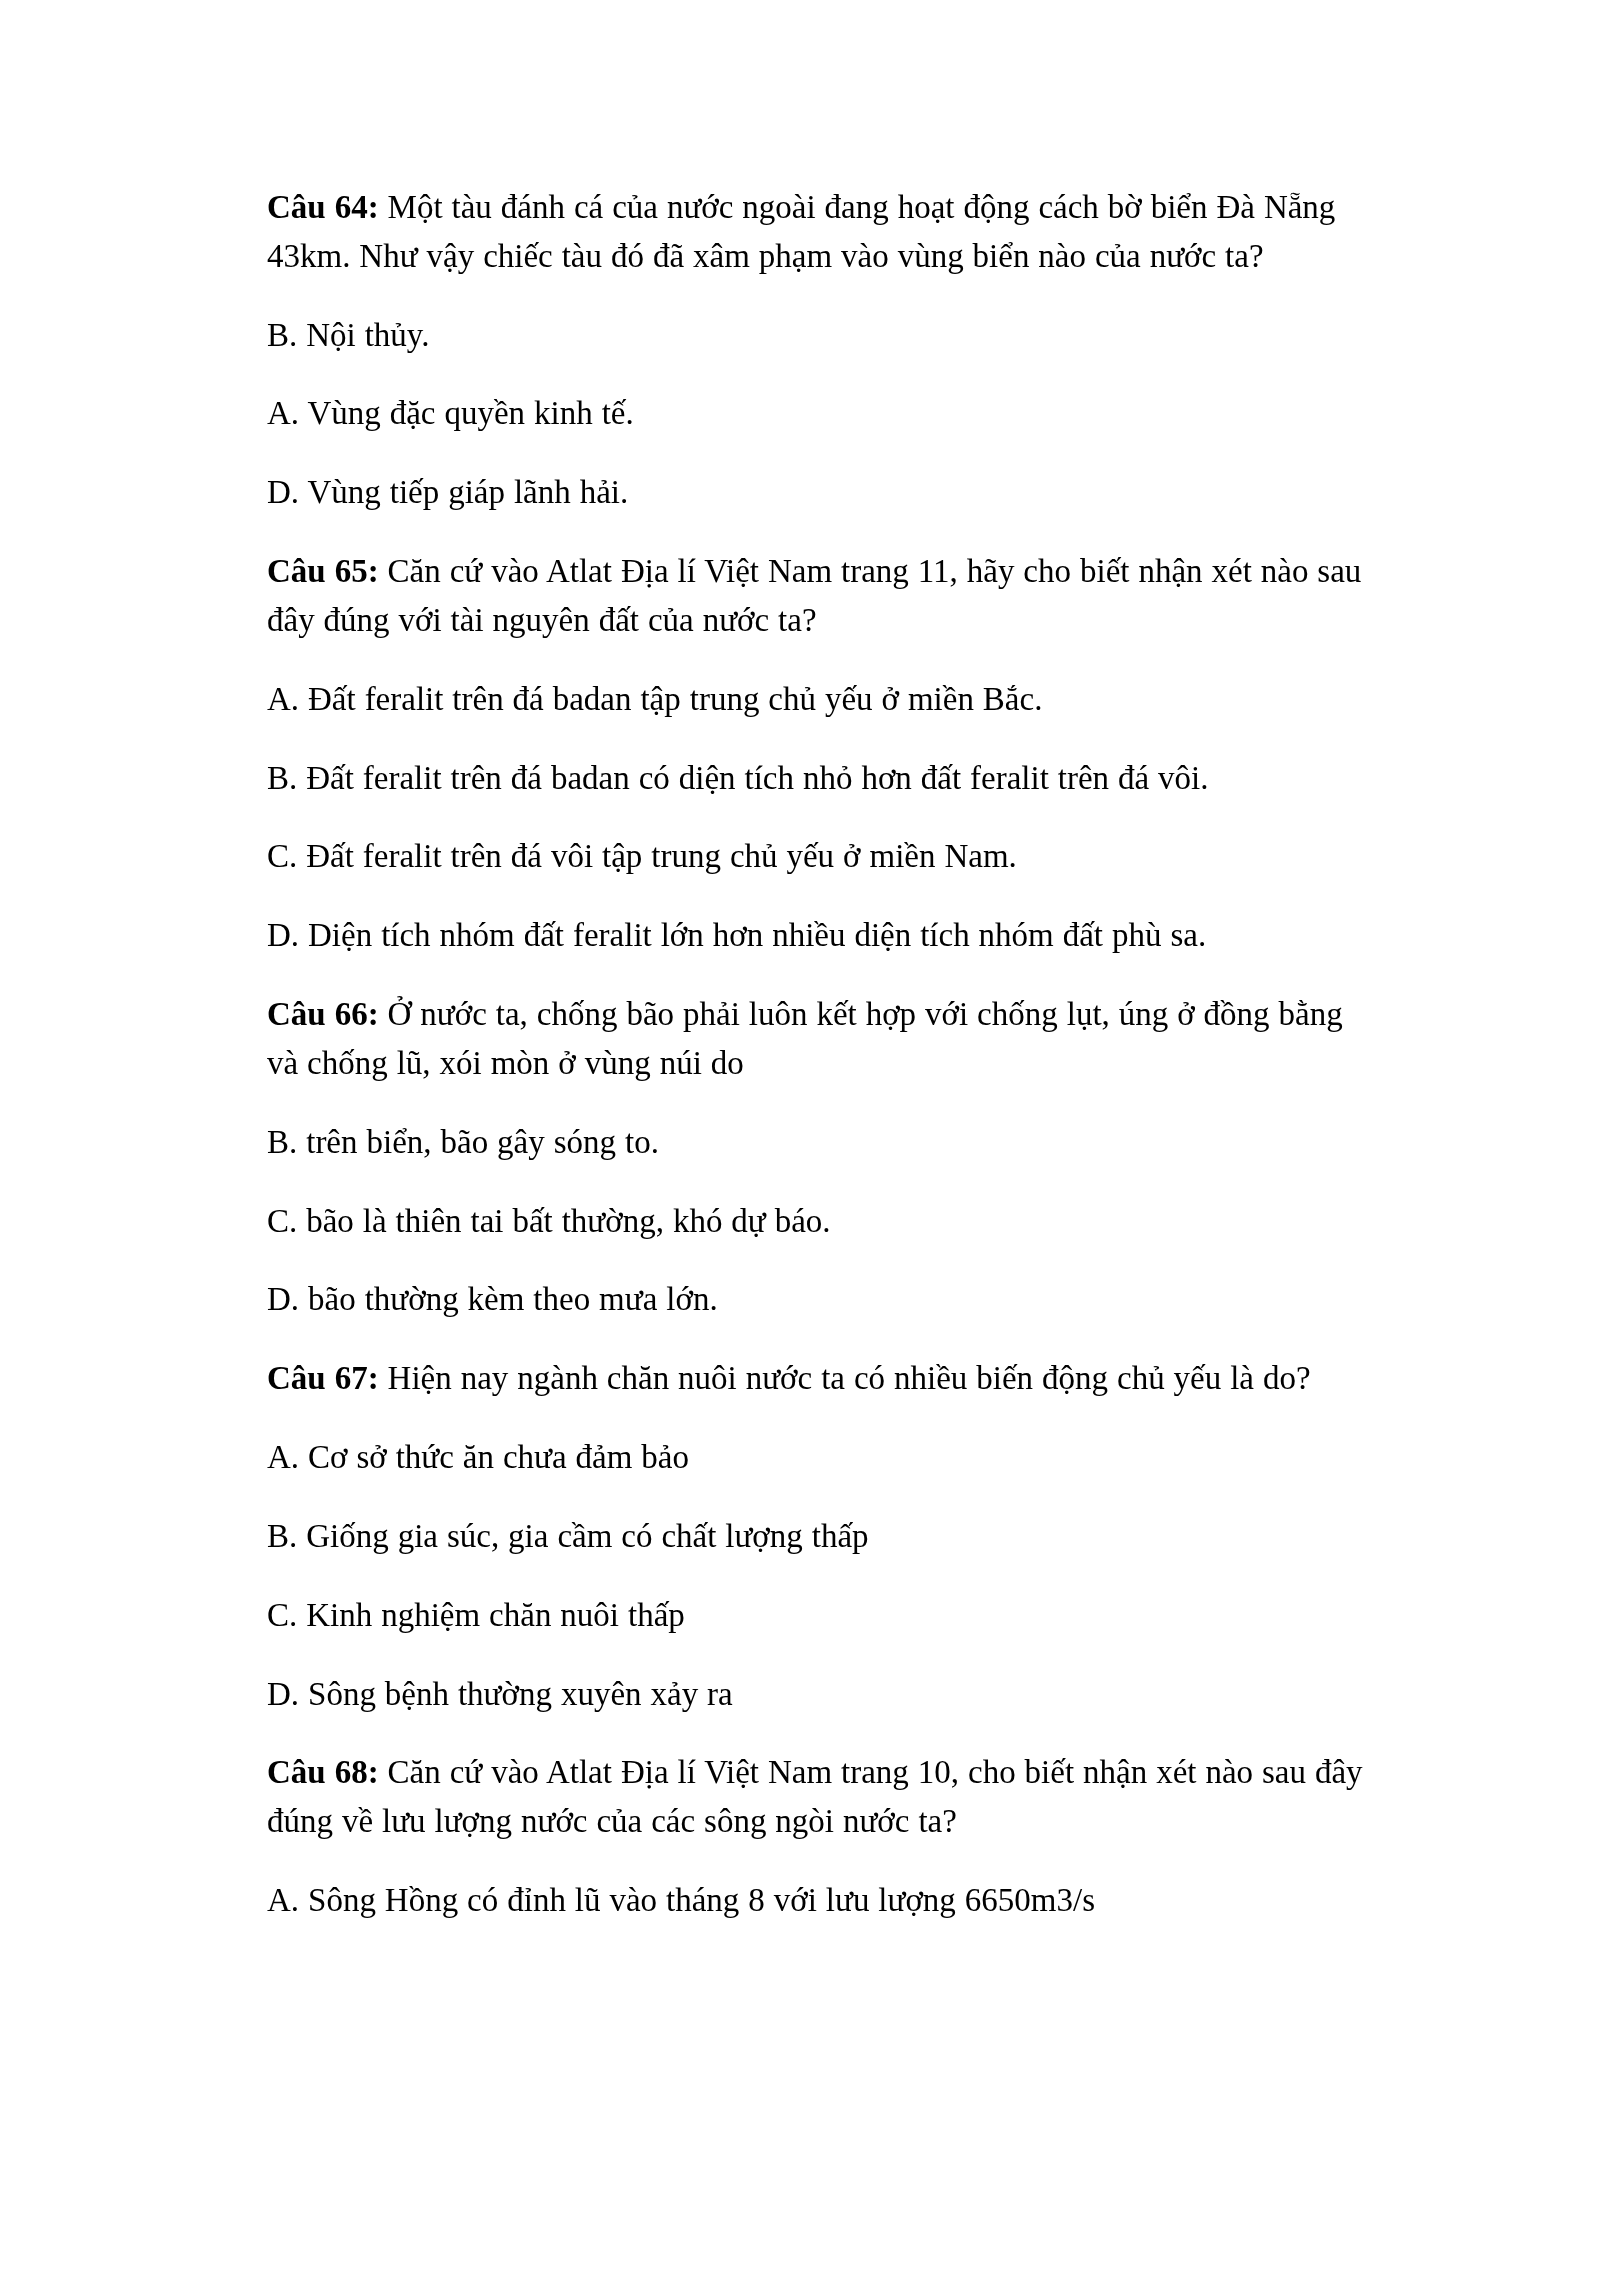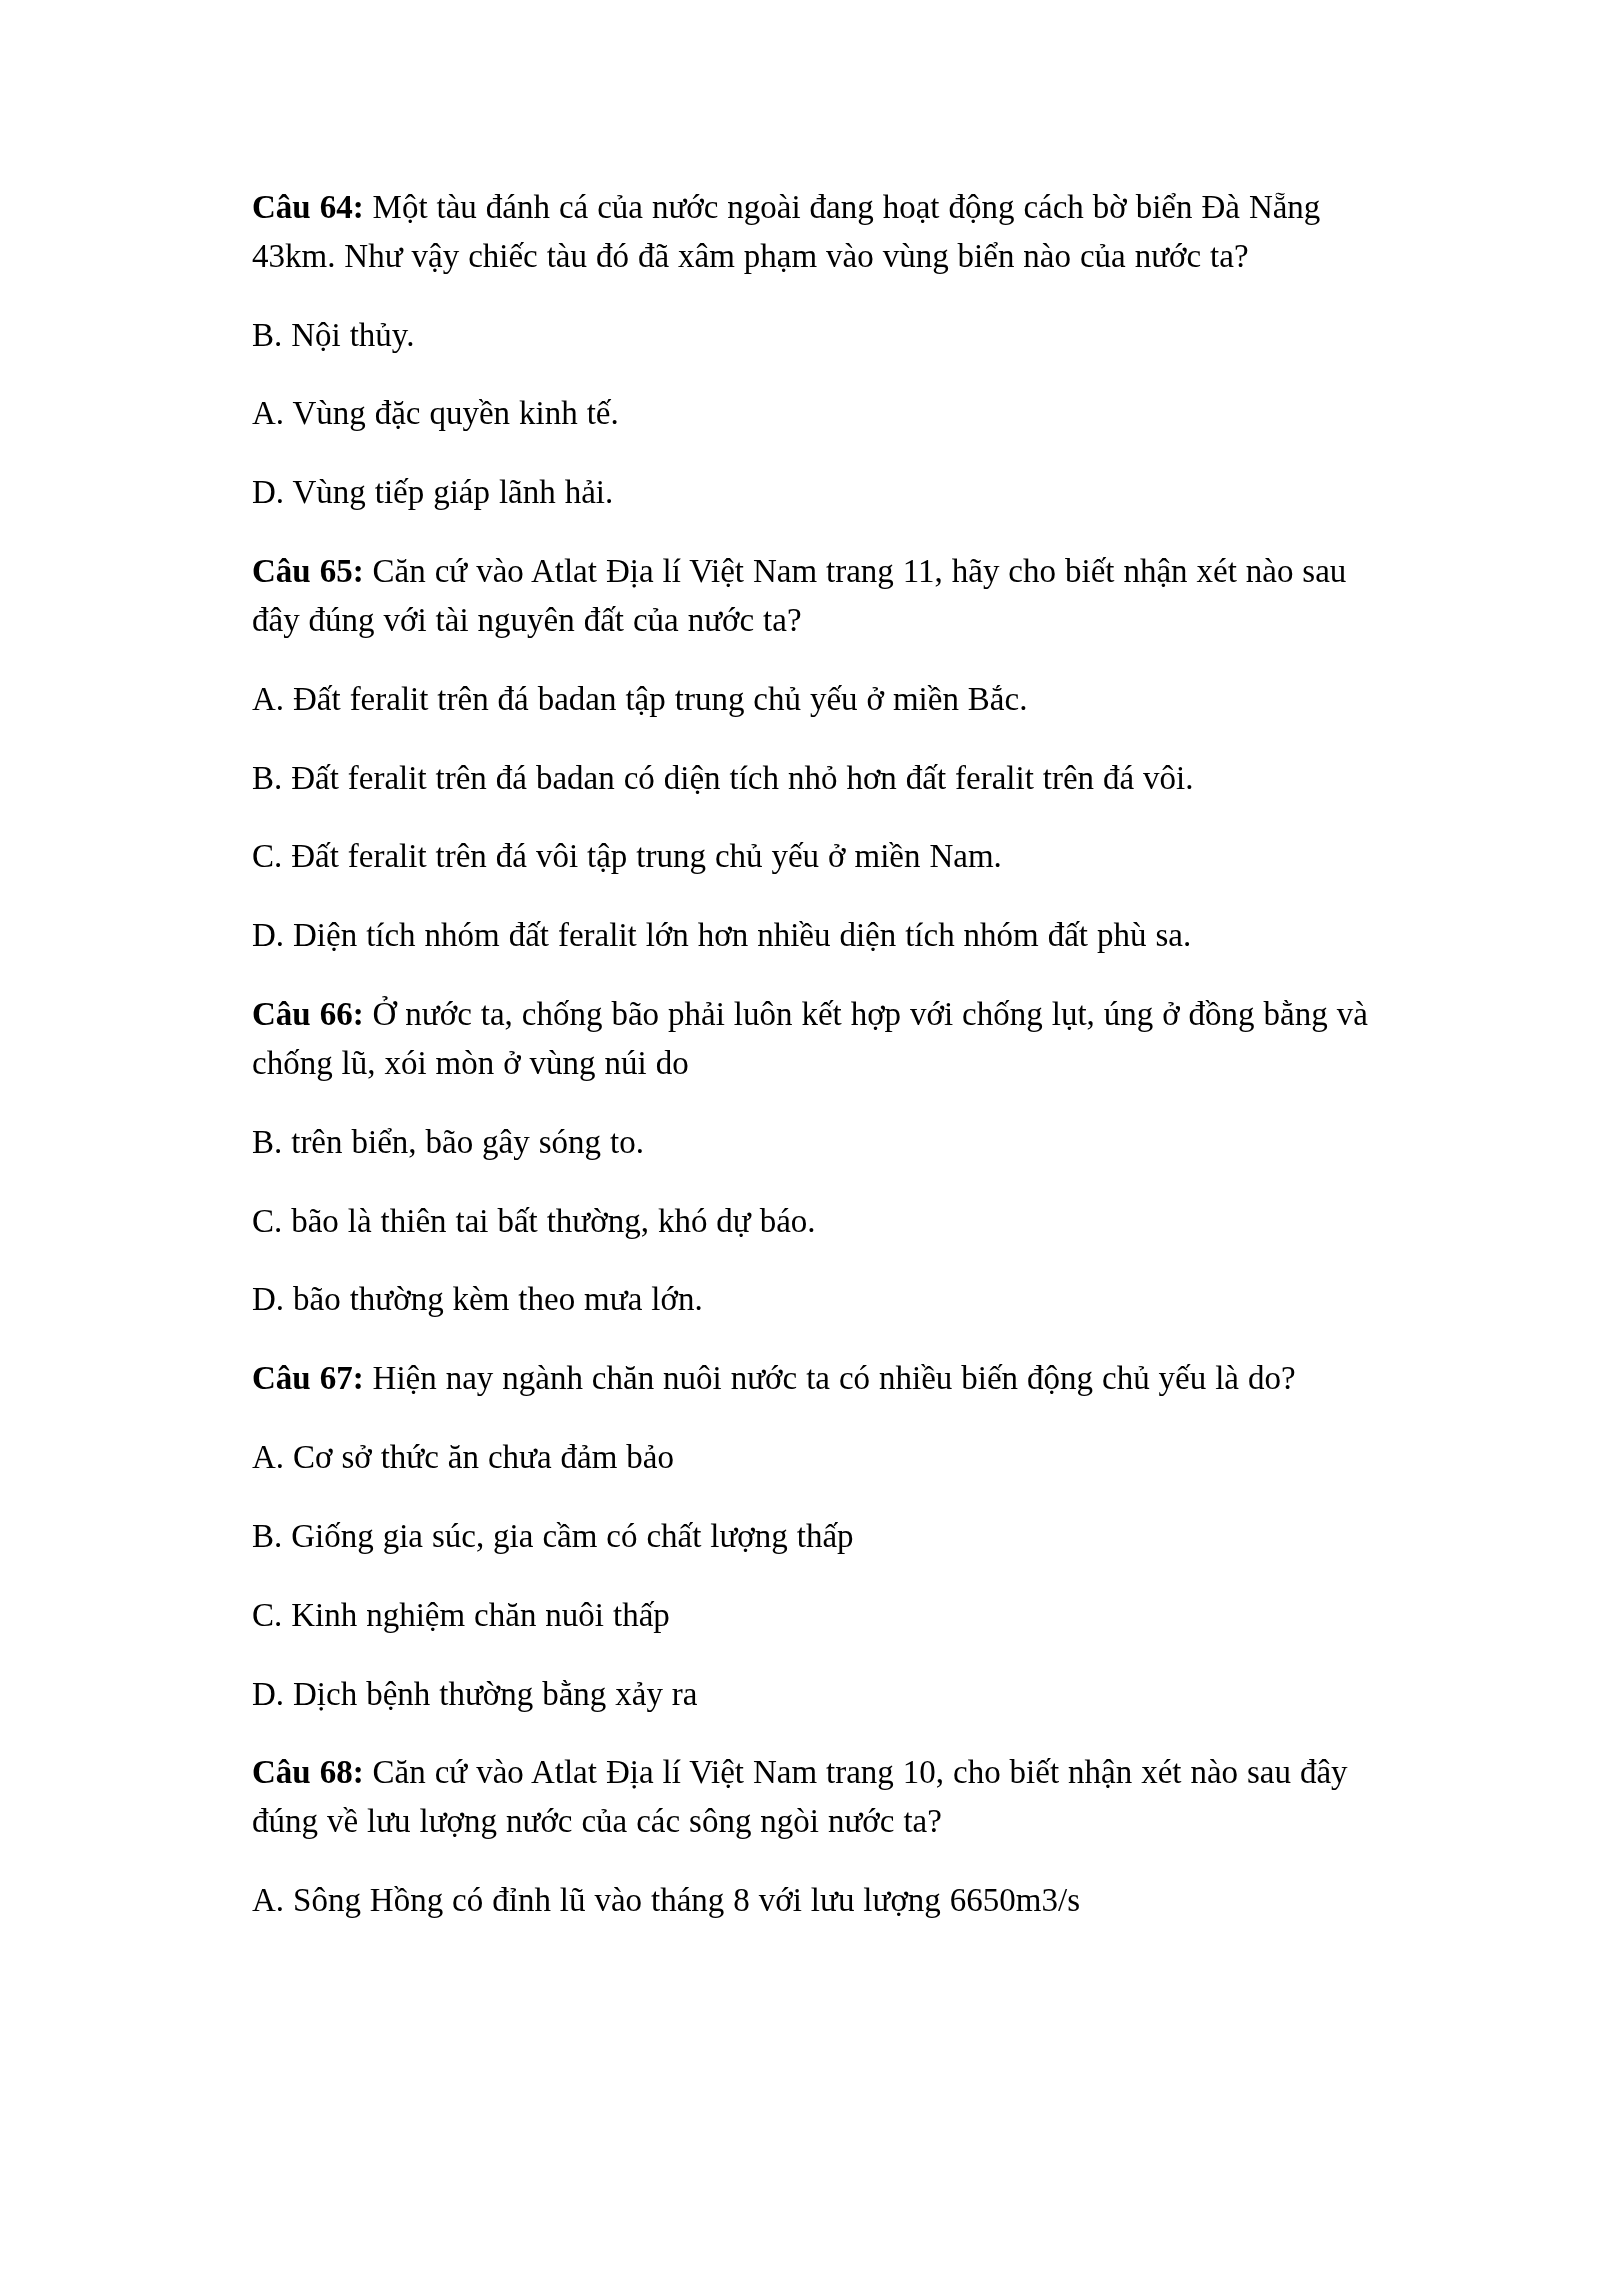--- a/index.html
+++ b/index.html
@@ -17,21 +17,21 @@
     -webkit-font-smoothing: antialiased;
   }
   .page {
     box-sizing: border-box;
     width: 1623px;
     min-height: 2295px;
     padding: 183px 242px 131px 252px;
     background: #ffffff;
   }
   .para {
-    margin: 0 0 30px 0;
+    margin: 0 0 30px 15px;
     text-align: left;
     word-spacing: 0.7px;
   }
   .q-label {
     font-weight: bold;
   }
   .question-block {
     margin: 0;
   }
 </style>
@@ -60,21 +60,21 @@
     <p class="para">B. trên biển, bão gây sóng to.</p>
     <p class="para">C. bão là thiên tai bất thường, khó dự báo.</p>
     <p class="para">D. bão thường kèm theo mưa lớn.</p>
   </div>
 
   <div class="question-block">
     <p class="para"><span class="q-label">Câu 67:</span> <span>Hiện nay ngành chăn nuôi nước ta có nhiều biến động chủ yếu là do?</span></p>
     <p class="para">A. Cơ sở thức ăn chưa đảm bảo</p>
     <p class="para">B. Giống gia súc, gia cầm có chất lượng thấp</p>
     <p class="para">C. Kinh nghiệm chăn nuôi thấp</p>
-    <p class="para">D. Dịch bệnh thường bằng xảy ra</p>
+    <p class="para">D. Sông bệnh thường xuyên xảy ra</p>
   </div>
 
   <div class="question-block">
     <p class="para"><span class="q-label">Câu 68:</span> <span>Căn cứ vào Atlat Địa lí Việt Nam trang 10, cho biết nhận xét nào sau đây đúng về lưu lượng nước của các sông ngòi nước ta?</span></p>
     <p class="para">A. Sông Hồng có đỉnh lũ vào tháng 8 với lưu lượng 6650m3/s</p>
   </div>
 
 </div>
 
 

